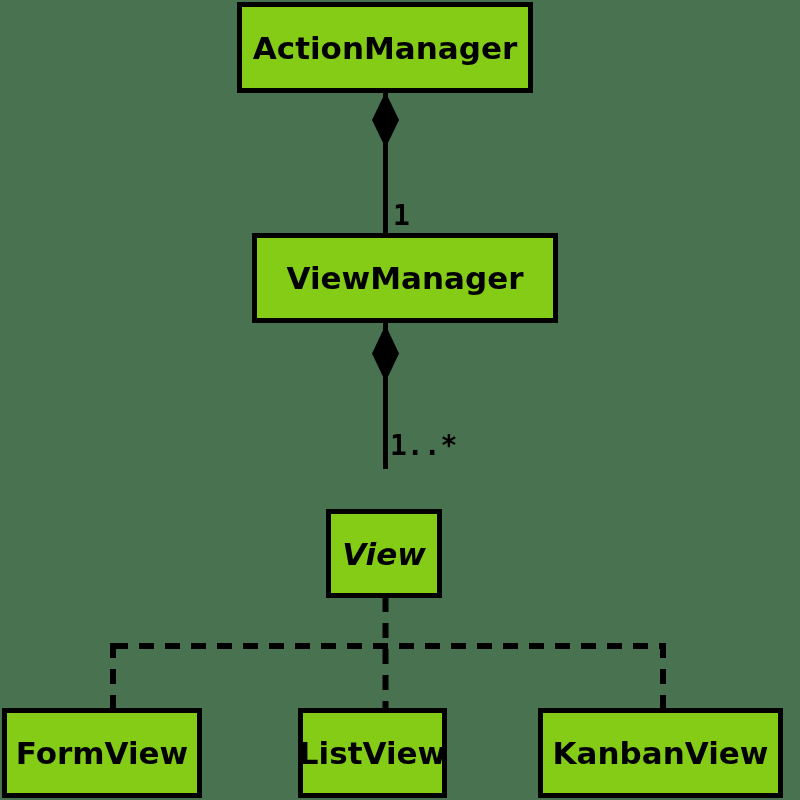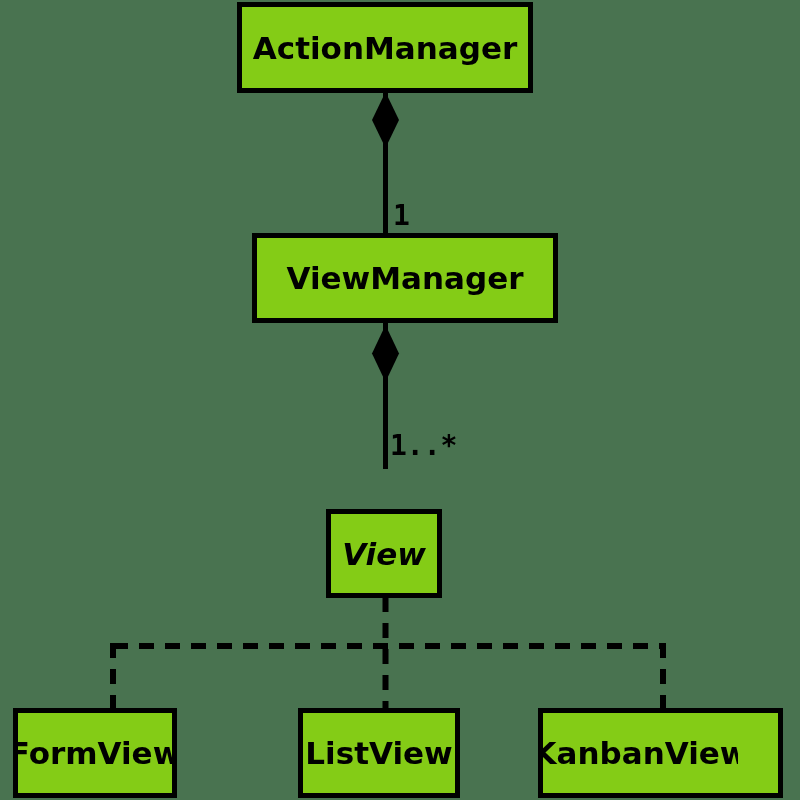--- a/index.html
+++ b/index.html
@@ -45,23 +45,23 @@
   .uml-class .compartment {
     flex: none;
     height: 16px;
     border-top: 4px solid #000000;
     background: #ffffff;
   }
   
   .c-actionmanager { left: 237px; top: 2px;   width: 296px; height: 91px; }
   .c-viewmanager   { left: 252px; top: 233px; width: 306px; height: 90px; }
   .c-view          { left: 326px; top: 467px; width: 116px; height: 89px; margin-top: 42px; }
-  .c-formview      { left: 13px;  top: 708px; width: 164px; height: 90px; text-align: right; }
-  .c-listview      { left: 298px; top: 708px; width: 162px; height: 90px; justify-content: space-between; }
-  .c-kanbanview    { left: 538px; top: 708px; width: 245px; height: 90px; gap: 20px; }
+  .c-formview      { left: 2px;  top: 708px; width: 200px; height: 90px; text-align: right; }
+  .c-listview      { left: 298px; top: 708px; width: 149px; height: 90px; justify-content: space-between; }
+  .c-kanbanview    { left: 538px; top: 708px; width: 245px; height: 90px; }
 
   .mult-label {
     position: absolute;
     font-family: "DejaVu Sans Mono", monospace;
     font-weight: bold;
     font-size: 28px;
     line-height: 1;
     color: #000000;
     white-space: pre;
   }

